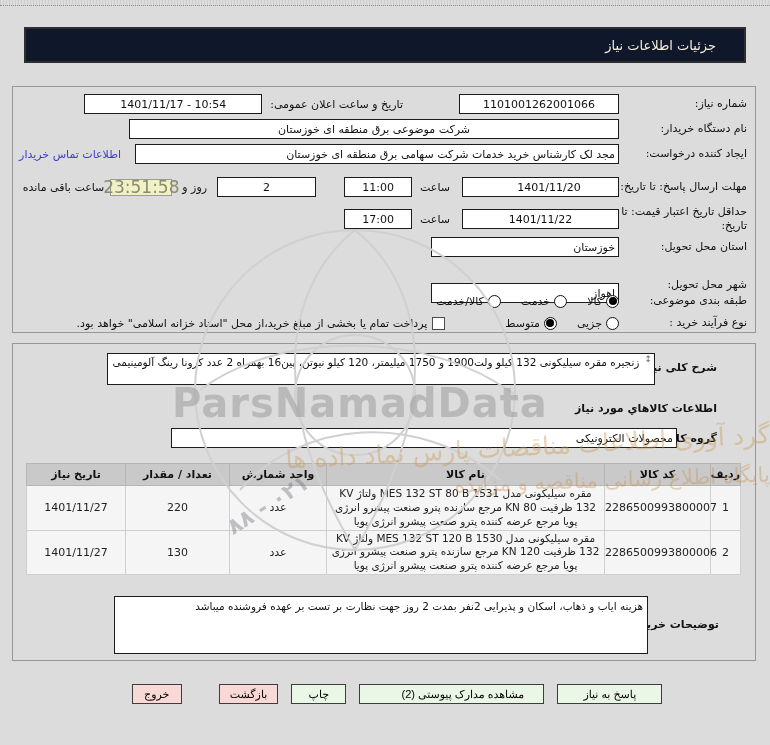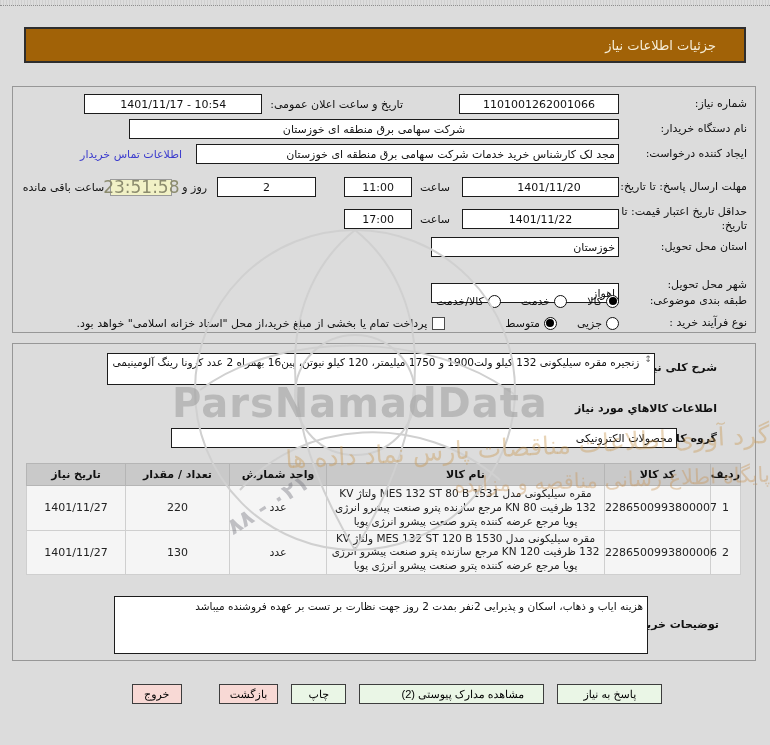--- a/index.html
+++ b/index.html
@@ -11,21 +11,21 @@
   }
   
   #topstrip {
     position:absolute; top:0; left:0; right:0; height:6px;
     background-image:repeating-linear-gradient(90deg,#cfcfcf 0 1px,transparent 1px 3px);
     border-bottom:1px dotted #8f8f8f;
   }
   
   #titlebar {
     position:absolute; left:24px; top:27px; width:722px; height:36px;
-    background:#a16207; border:2px solid #2e2e2e; color:#f6eed9;
+    background:#0f172a; border:2px solid #2e2e2e; color:#f6eed9;
     display:flex; align-items:center; justify-content:flex-start;
     padding-right:28px; font-size:13px;
   }
   .gbox { position:absolute; left:12px; width:744px; border:1px solid #979797; background:#dcdcdc; }
   #box1 { top:86px; height:247px; }
   #box2 { top:343px; height:318px; }
 
   .r { position:absolute; right:8px; left:8px; display:flex; align-items:center; }
   .lbl0 { width:128px; flex:none; line-height:1.3; }
   .lbl2 { font-weight:bold; position:absolute; }
@@ -111,26 +111,26 @@
       <span class="lbl0">شماره نیاز:</span>
       <div class="inp center ltrn" style="width:160px;">1101001262001066</div>
       <span class="sp" style="width:56px;"></span>
       <span>تاریخ و ساعت اعلان عمومی:</span>
       <span class="sp" style="width:8px;"></span>
       <div class="inp center ltrn" style="width:178px;">1401/11/17 - 10:54</div>
     </div>
 
     <div class="r" style="top:32px;">
       <span class="lbl0">نام دستگاه خریدار:</span>
-      <div class="inp center" style="width:490px;">شرکت سهامی برق منطقه ای خوزستان</div>
+      <div class="inp center" style="width:490px;">شرکت موضوعی برق منطقه ای خوزستان</div>
     </div>
 
     <div class="r" style="top:57px;">
       <span class="lbl0">ایجاد کننده درخواست:</span>
-      <div class="inp" style="width:423px;">مجد لک کارشناس خرید خدمات شرکت سهامی برق منطقه ای خوزستان</div>
+      <div class="inp" style="width:484px;">مجد لک کارشناس خرید خدمات شرکت سهامی برق منطقه ای خوزستان</div>
       <span class="sp" style="width:14px;"></span>
       <span class="link">اطلاعات تماس خریدار</span>
     </div>
 
     <div class="r" style="top:84px; height:32px;">
       <span class="lbl0">مهلت ارسال پاسخ: تا تاریخ:</span>
       <div class="inp center ltrn" style="width:157px;padding-left:20px;">1401/11/20</div>
       <span class="sp" style="width:12px;"></span>
       <span>ساعت</span>
       <span class="sp" style="width:8px;"></span>

